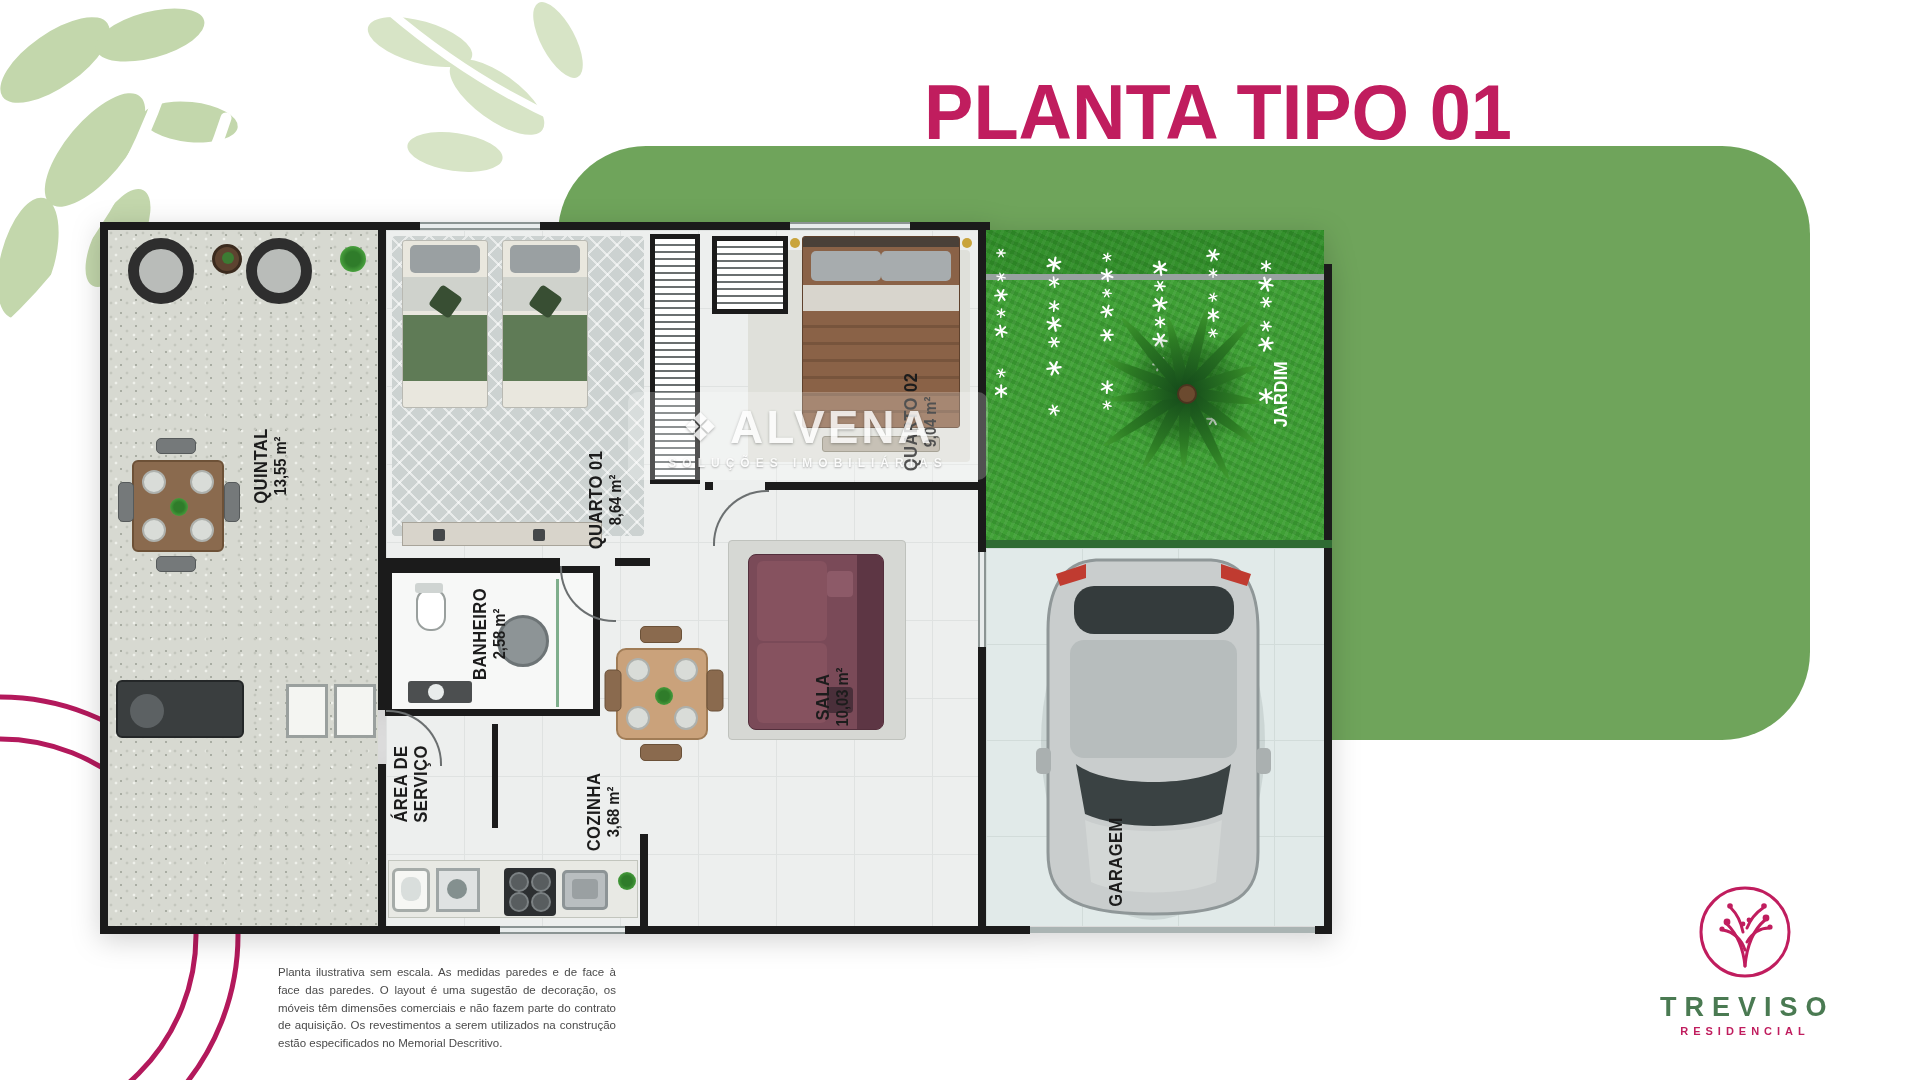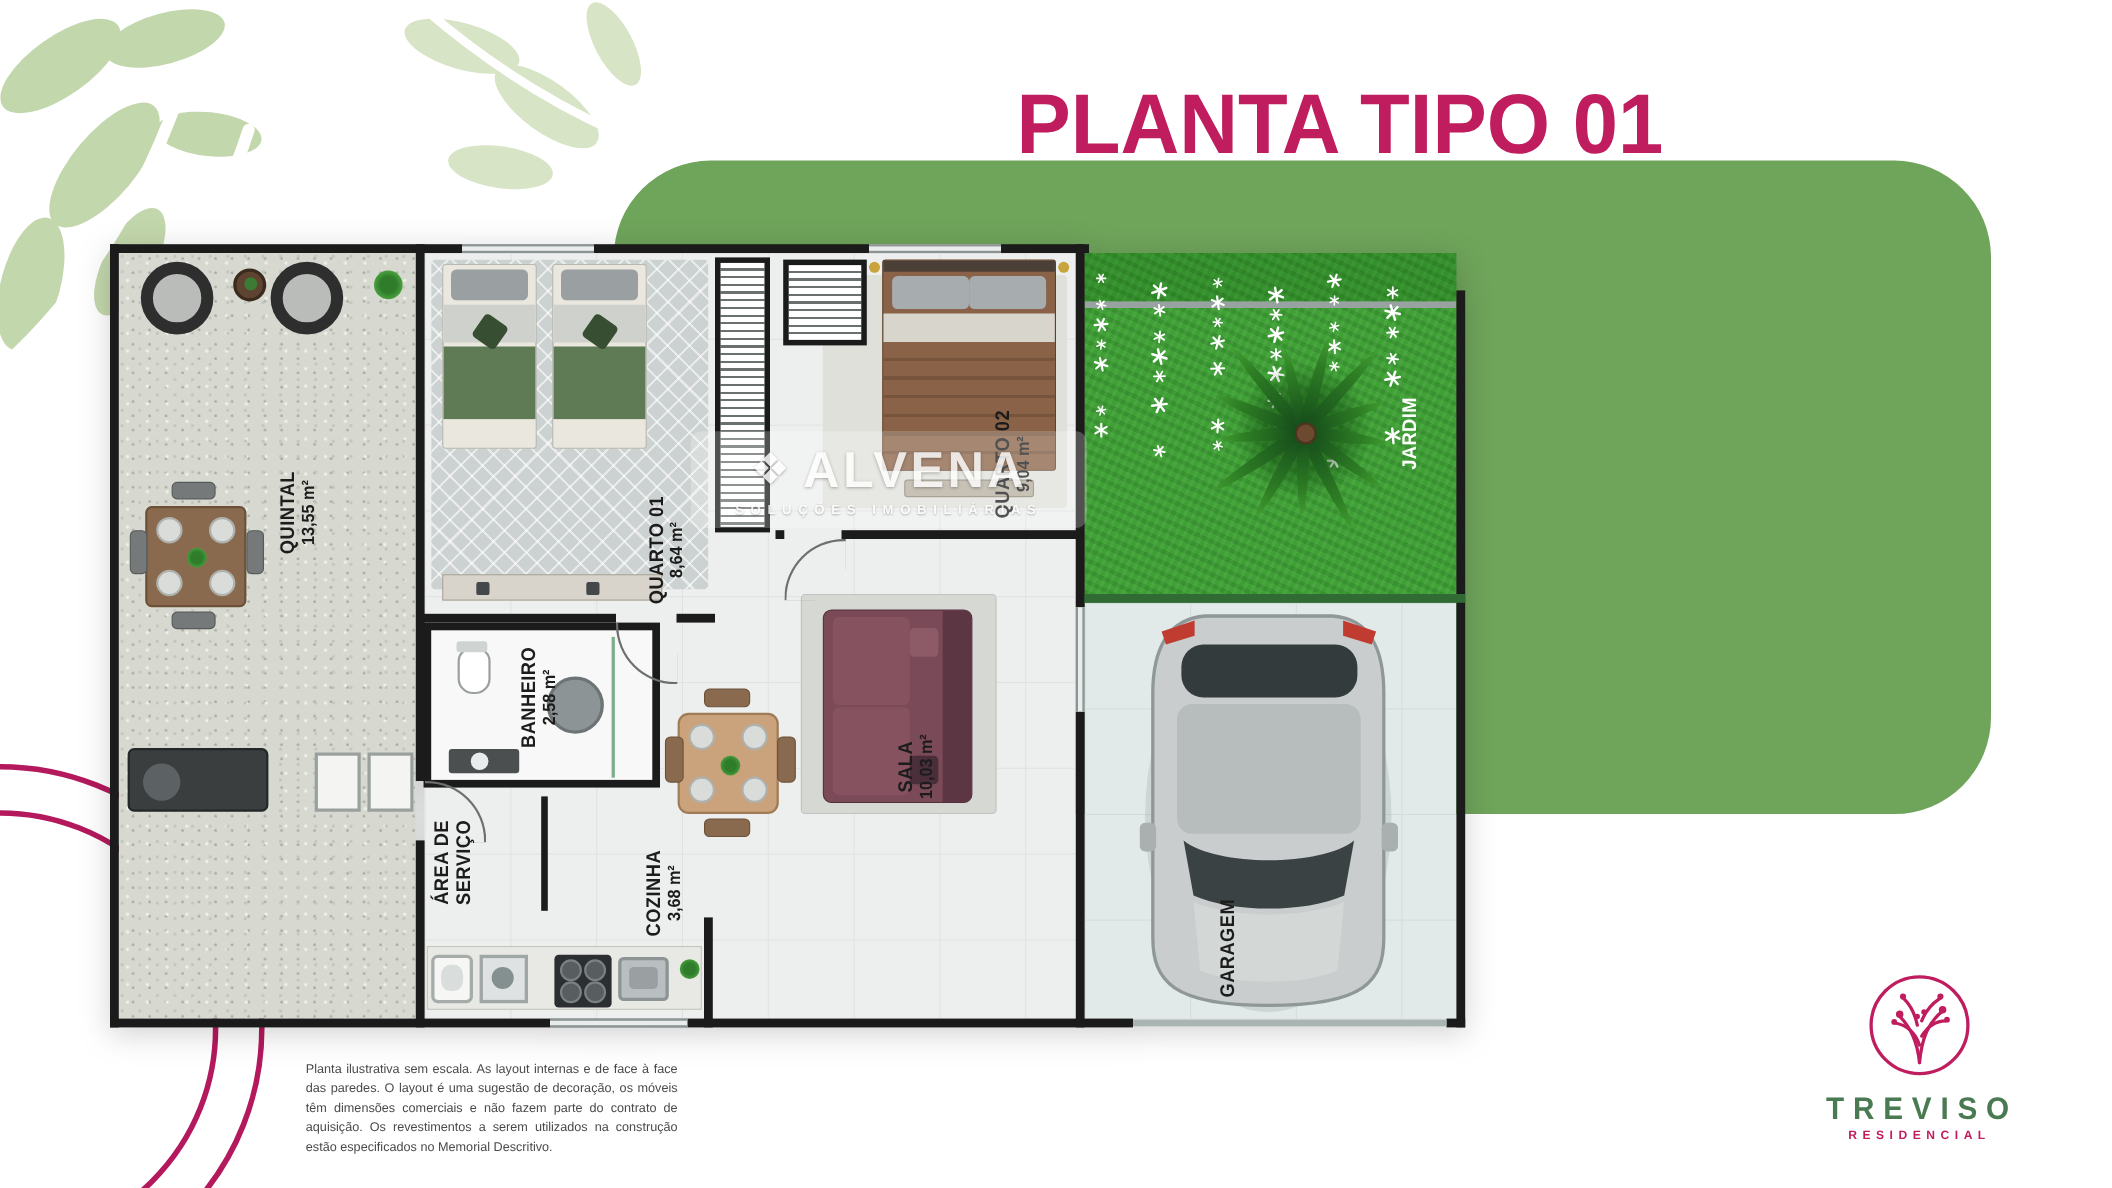--- a/index.html
+++ b/index.html
@@ -448,21 +448,21 @@
   </div>
 
   <div class="watermark">
     <div class="wm-row">
       <span class="wm-icon">❖</span>
       <span class="wm-name">ALVENA</span>
     </div>
     <div class="wm-tag">SOLUÇÕES IMOBILIÁRIAS</div>
   </div>
 
-  <div class="disclaimer">Planta ilustrativa sem escala. As layout internas e de face à face das paredes. O layout é uma sugestão de decoração, os móveis têm dimensões comerciais e não fazem parte do contrato de aquisição. Os revestimentos a serem utilizados na construção estão especificados no Memorial Descritivo.</div>
+  <div class="disclaimer">Planta ilustrativa sem escala. As medidas paredes e de face à face das paredes. O layout é uma sugestão de decoração, os móveis têm dimensões comerciais e não fazem parte do contrato de aquisição. Os revestimentos a serem utilizados na construção estão especificados no Memorial Descritivo.</div>
 
   <div class="brand">
     <svg width="96" height="96" viewBox="0 0 96 96">
       <circle cx="48" cy="48" r="44" fill="none" stroke="#c01d5e" stroke-width="3"></circle>
       <g fill="none" stroke="#c01d5e" stroke-width="3" stroke-linecap="round">
         <path d="M48,82 C46,62 40,50 30,40"></path>
         <path d="M48,82 C50,60 56,46 68,36"></path>
         <path d="M48,66 C44,54 36,48 26,46"></path>
         <path d="M50,58 C56,48 64,44 72,44"></path>
         <path d="M46,48 C44,38 40,30 34,24"></path>

